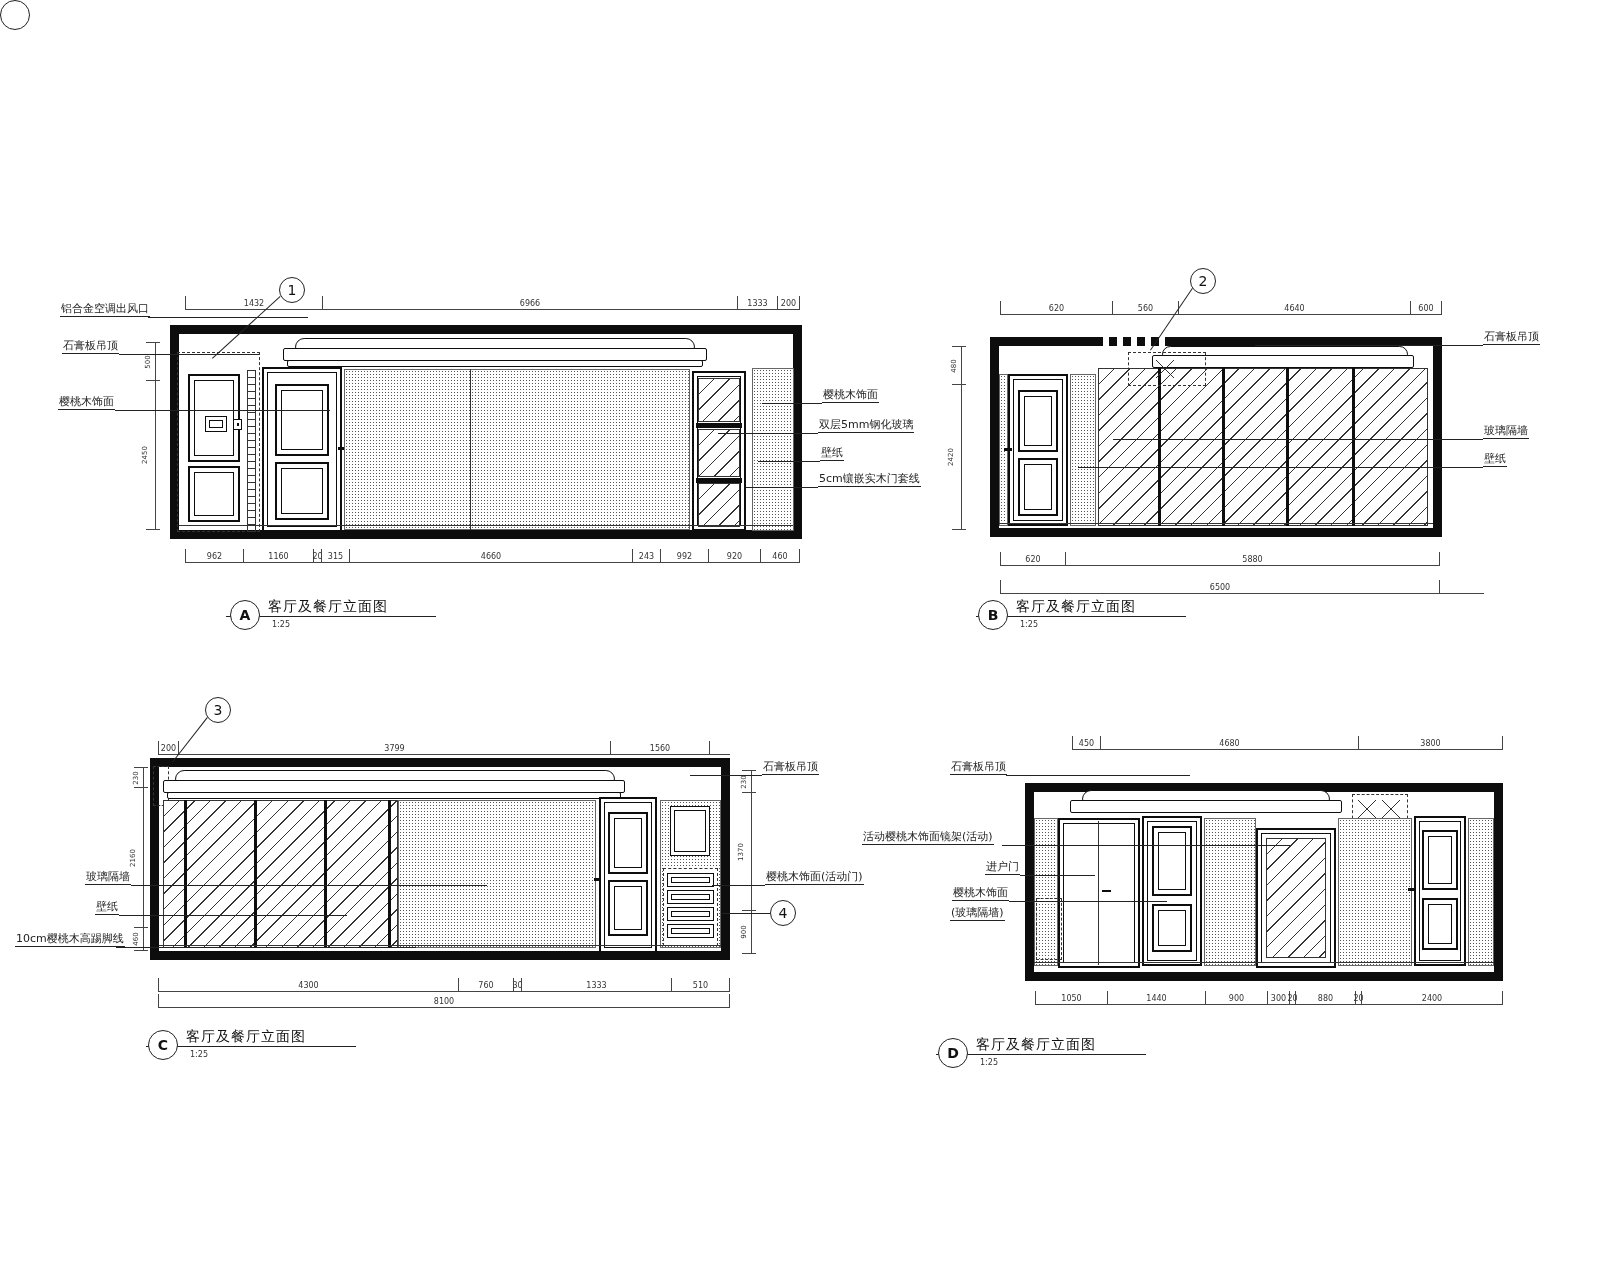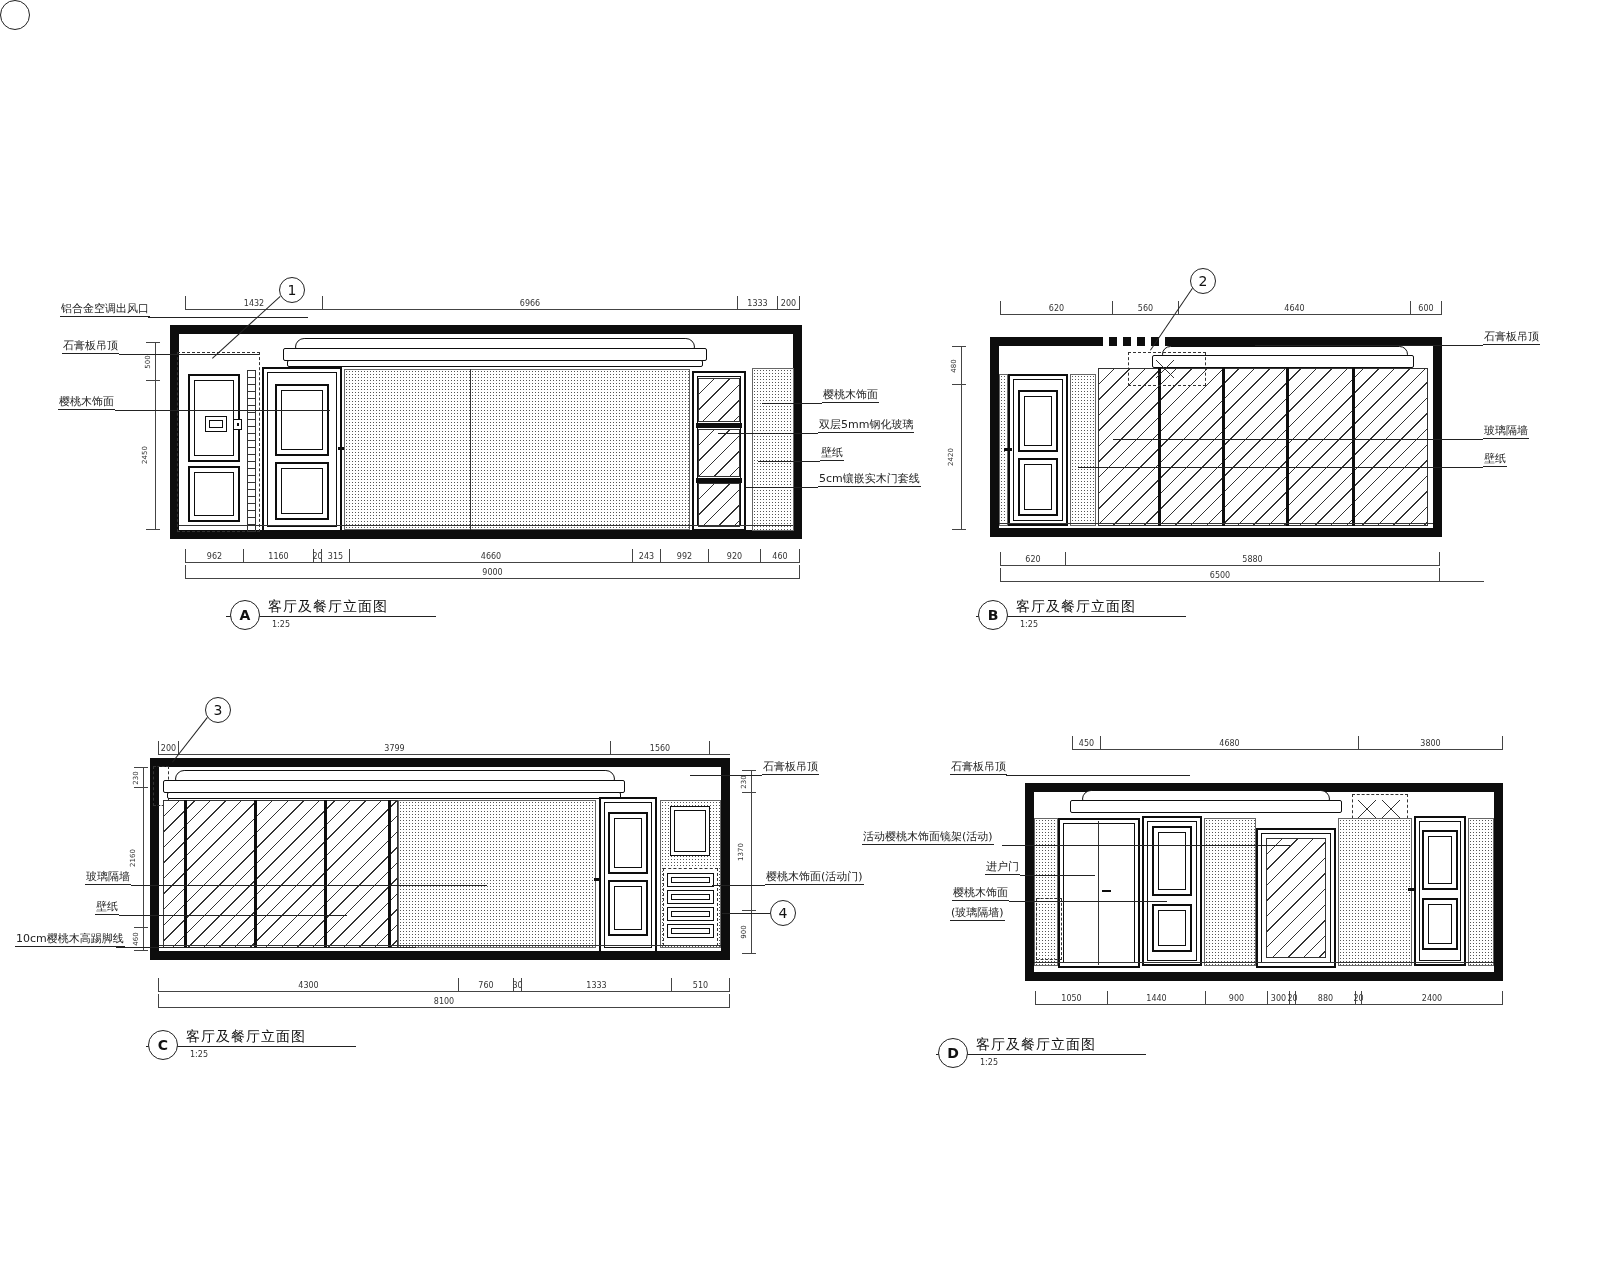--- a/index.html
+++ b/index.html
@@ -125,26 +125,20 @@
     <div class="seg" style="width:48px">
         <span>992</span>
       </div>
     <div class="seg" style="width:52px">
         <span>920</span>
       </div>
     <div class="seg end" style="width:40px">
         <span>460</span>
       </div>
   </div>
-  <div class="dimrow" style="left:185px;top:565px;width:615px">
-    <div class="base"></div>
-    <div class="seg end" style="width:615px">
-        <span>9000</span>
-      </div>
-  </div>
   <div class="dimcol" style="left:146px;top:342px;height:188px">
     <div class="vbase"></div>
     <div class="vseg" style="height:38px">
         <span>500</span>
       </div>
     <div class="vseg end" style="height:150px">
         <span>2450</span>
       </div>
   </div>
 
@@ -216,21 +210,21 @@
   </div>
   <div class="dimrow" style="left:1000px;top:552px;width:440px">
     <div class="base"></div>
     <div class="seg" style="width:65px">
         <span>620</span>
       </div>
     <div class="seg end" style="width:375px">
         <span>5880</span>
       </div>
   </div>
-  <div class="dimrow" style="left:1000px;top:568px;width:484px">
+  <div class="dimrow" style="left:1000px;top:580px;width:484px">
     <div class="base"></div>
     <div class="seg end" style="width:440px">
         <span>6500</span>
       </div>
   </div>
   <div class="dimcol" style="left:952px;top:346px;height:184px">
     <div class="vbase"></div>
     <div class="vseg" style="height:38px">
         <span>480</span>
       </div>

